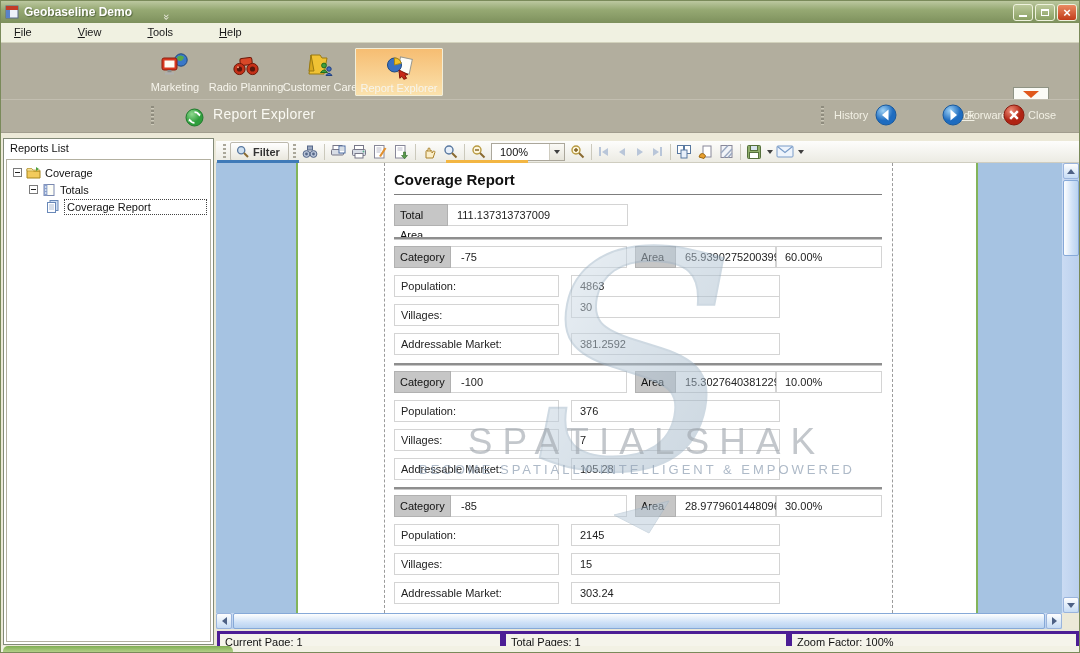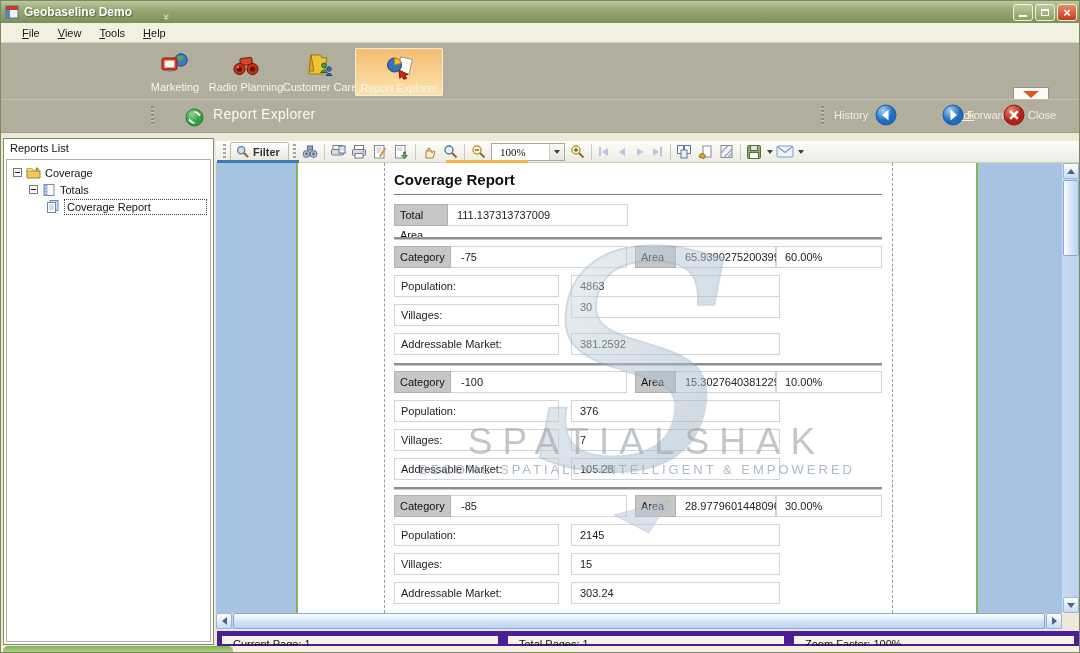--- a/index.html
+++ b/index.html
@@ -15,21 +15,21 @@
   .win-btns { margin-left:auto; display:flex; gap:2px; }
   .win-btn { width:20px; height:17px; border:1px solid #eef2dd; border-radius:3px;
     display:flex; align-items:center; justify-content:center; color:#fff; }
   .wb-olive { background:linear-gradient(#bcc99c,#8aa063); }
   .wb-red { background:linear-gradient(#ea8a62,#c23c1a); font-size:13px; font-weight:bold; line-height:1; }
   .glyph-min { width:8px; height:2px; background:#fff; margin-top:8px; }
   .glyph-rest { width:8px; height:7px; border:1px solid #fff; border-top:2px solid #fff; background:transparent; }
 
   
   .menubar { position:absolute; left:0; top:22px; width:1080px; height:20px; background:#f0f1e1;
-    border-bottom:1px solid #d2d2bc; display:flex; align-items:center; padding-left:12px; }
+    border-bottom:1px solid #d2d2bc; display:flex; align-items:flex-end; padding-left:4px;gap:28px; }
   .menu-item { font-size:11px; color:#1a1a1a; padding:0 9px; line-height:20px; cursor:default; }
   .menu-item::first-letter { text-decoration:underline; }
 
   
   .ribbon { position:absolute; left:0; top:42px; width:1080px; height:56px; background:#b2ae9e; }
   .rbn { position:absolute; top:5px; height:48px; display:flex; flex-direction:column; align-items:center;
     color:#f7f5ec; font-size:11px; cursor:default; }
   .rbn .rbn-ic { height:32px; display:flex; align-items:flex-end; }
   .rbn-label { margin-top:1px; white-space:nowrap; }
   .rbn.active { background:linear-gradient(#f6bd72,#fbe2ad); border:1px solid #f2eed8; border-radius:1px; }
@@ -70,21 +70,21 @@
     display:flex; align-items:center; padding-left:3px; }
   .tgrip { width:3px; height:15px; margin:0 4px;
     background:repeating-linear-gradient(180deg,#aaa79a 0 2px, transparent 2px 4px); }
   .tsep { width:1px; height:16px; background:#cbc9bc; margin:0 3px; }
   .tbtn { width:21px; height:18px; display:flex; align-items:center; justify-content:center; cursor:pointer; }
   .filter-btn { display:flex; align-items:center; gap:4px; height:19px; padding:0 8px 0 5px;
     border:1px solid #bdbaae; border-radius:2px; background:linear-gradient(#fff,#e9e7dd);
     font-size:11px; font-weight:bold; color:#333; cursor:pointer; }
   .combo { width:74px; height:18px; border:1px solid #aba79b; background:#fff; display:flex;
     align-items:center; font-size:11px; color:#111; margin:0 2px; cursor:pointer; }
-  .combo .combo-val { flex:1; padding-left:8px;font-family:Liberation Serif, serif; }
+  .combo .combo-val { flex:1; padding-left:8px; }
   .combo .combo-dd { width:15px; height:100%; border-left:1px solid #cfccc0;
     background:linear-gradient(#fbfaf6,#e6e4da); display:flex; align-items:center; justify-content:center; }
   .ddarrow { width:0; height:0; border-left:3.5px solid transparent; border-right:3.5px solid transparent;
     border-top:4px solid #404040; }
   .dd-mini { width:10px; height:18px; display:flex; align-items:center; justify-content:center; cursor:pointer; }
   .nv { width:18px; height:18px; display:flex; align-items:center; justify-content:center; gap:1px; cursor:default; }
   .tri-l { width:0; height:0; border-top:4.5px solid transparent; border-bottom:4.5px solid transparent;
     border-right:6px solid #b9c6d9; }
   .tri-r { width:0; height:0; border-top:4.5px solid transparent; border-bottom:4.5px solid transparent;
     border-left:6px solid #b9c6d9; }
@@ -134,22 +134,22 @@
   .hscroll { position:absolute; left:215px; top:612px; width:846px; height:16px;
     background:linear-gradient(#cadbf3,#b9cfed); }
   .hbtn { position:absolute; top:0; width:16px; height:16px; border:1px solid #9ab4dc; border-radius:2px;
     background:linear-gradient(#fefefe,#c6dcf5); display:flex; align-items:center; justify-content:center; cursor:pointer; }
   .hthumb { position:absolute; left:17px; top:0; width:812px; height:16px; border:1px solid #86a9d8;
     border-radius:2px; background:linear-gradient(#fdfefe,#cfe1f7 60%,#b9d2f0); cursor:grab; }
   .sb-corner { position:absolute; left:1061px; top:612px; width:19px; height:16px; background:#ece9d8; }
 
   
   .statusbar { position:absolute; left:215px; top:628px; width:865px; height:22px; background:#eae8d9; }
-  .st-cell { position:absolute; top:2px; height:18px; border:5px solid #4c1d95; background:#f5f4eb;
-    font-size:11px; color:#111; line-height:16px; padding-left:11px; }
+  .st-cell { position:absolute; top:2px; height:18px; border:3px solid #4c1d95; background:#f5f4eb;
+    font-size:11px; color:#111; line-height:16px; padding-left:5px; }
 
   
   .taskbar-sliver { position:absolute; left:0; top:645px; width:1080px; height:8px; background:#f2f1e4; }
   .start-nub { position:absolute; left:2px; top:0; width:230px; height:8px; border-radius:5px 5px 0 0;
     background:linear-gradient(#7fae52,#c4da9a); }
 </style>
 </head>
 <body>
 
 <div id="app">

